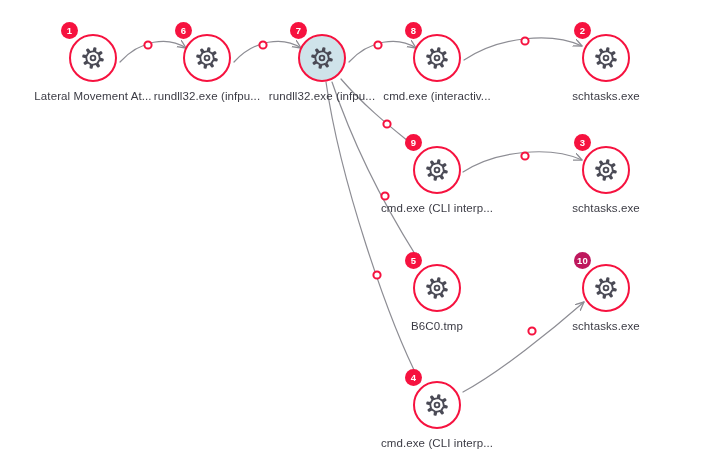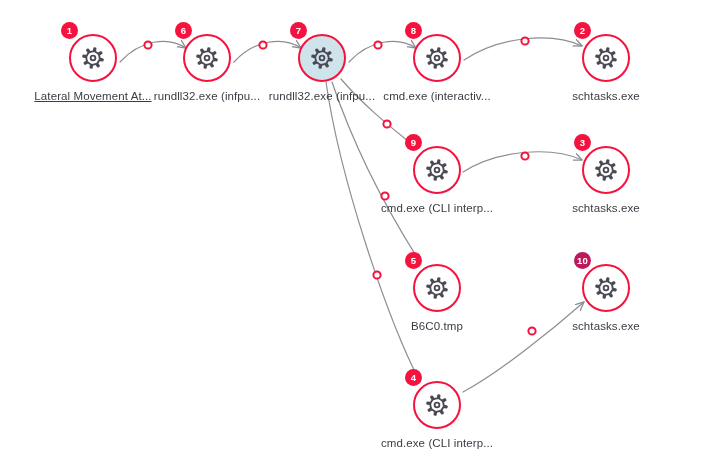--- a/index.html
+++ b/index.html
@@ -120,21 +120,21 @@
       <div class="node" style="left: 93px; top: 58px;">
         <div class="node-circle" style="border-color: rgb(246, 18, 63); background: rgb(255, 255, 255);">
           <span class="gear-icon">
             <svg width="26" height="26" viewBox="0 0 24 24">
               <path d="M 18.09 12.38 L 21.12 13.22 L 20.89 14.36 L 17.77 13.98 A 6.1 6.1 0 0 1 16.03 16.58 L 16.03 16.58 L 17.58 19.31 L 16.62 19.96 L 14.68 17.48 A 6.1 6.1 0 0 1 11.62 18.09 L 11.62 18.09 L 10.78 21.12 L 9.64 20.89 L 10.02 17.77 A 6.1 6.1 0 0 1 7.42 16.03 L 7.42 16.03 L 4.69 17.58 L 4.04 16.62 L 6.52 14.68 A 6.1 6.1 0 0 1 5.91 11.62 L 5.91 11.62 L 2.88 10.78 L 3.11 9.64 L 6.23 10.02 A 6.1 6.1 0 0 1 7.97 7.42 L 7.97 7.42 L 6.42 4.69 L 7.38 4.04 L 9.32 6.52 A 6.1 6.1 0 0 1 12.38 5.91 L 12.38 5.91 L 13.22 2.88 L 14.36 3.11 L 13.98 6.23 A 6.1 6.1 0 0 1 16.58 7.97 L 16.58 7.97 L 19.31 6.42 L 19.96 7.38 L 17.48 9.32 A 6.1 6.1 0 0 1 18.09 12.38 Z" fill="none" stroke="#4a4a55" stroke-width="1.7" stroke-linejoin="round"></path>
               <circle cx="12" cy="12" r="2.2" fill="none" stroke="#4a4a55" stroke-width="1.7"></circle>
             </svg>
           </span>
         </div>
         <div class="badge" style="background: rgb(246, 18, 63); color: rgb(255, 255, 255);">1</div>
-        <div class="node-label" style="color: rgb(59, 59, 68); text-decoration: underline;">Lateral Movement At...</div>
+        <div class="node-label" style="color: rgb(59, 59, 68);">Lateral Movement At...</div>
       </div>
       <div class="node" style="left: 207px; top: 58px;">
         <div class="node-circle" style="border-color: rgb(246, 18, 63); background: rgb(255, 255, 255);">
           <span class="gear-icon">
             <svg width="26" height="26" viewBox="0 0 24 24">
               <path d="M 18.09 12.38 L 21.12 13.22 L 20.89 14.36 L 17.77 13.98 A 6.1 6.1 0 0 1 16.03 16.58 L 16.03 16.58 L 17.58 19.31 L 16.62 19.96 L 14.68 17.48 A 6.1 6.1 0 0 1 11.62 18.09 L 11.62 18.09 L 10.78 21.12 L 9.64 20.89 L 10.02 17.77 A 6.1 6.1 0 0 1 7.42 16.03 L 7.42 16.03 L 4.69 17.58 L 4.04 16.62 L 6.52 14.68 A 6.1 6.1 0 0 1 5.91 11.62 L 5.91 11.62 L 2.88 10.78 L 3.11 9.64 L 6.23 10.02 A 6.1 6.1 0 0 1 7.97 7.42 L 7.97 7.42 L 6.42 4.69 L 7.38 4.04 L 9.32 6.52 A 6.1 6.1 0 0 1 12.38 5.91 L 12.38 5.91 L 13.22 2.88 L 14.36 3.11 L 13.98 6.23 A 6.1 6.1 0 0 1 16.58 7.97 L 16.58 7.97 L 19.31 6.42 L 19.96 7.38 L 17.48 9.32 A 6.1 6.1 0 0 1 18.09 12.38 Z" fill="none" stroke="#4a4a55" stroke-width="1.7" stroke-linejoin="round"></path>
               <circle cx="12" cy="12" r="2.2" fill="none" stroke="#4a4a55" stroke-width="1.7"></circle>
             </svg>
           </span>
         </div>

